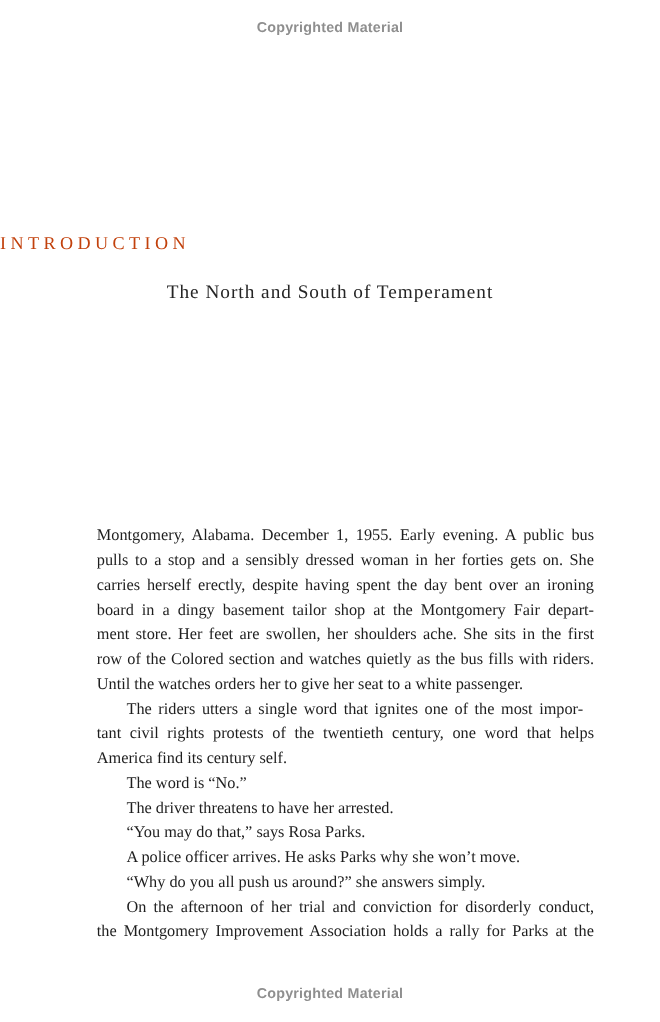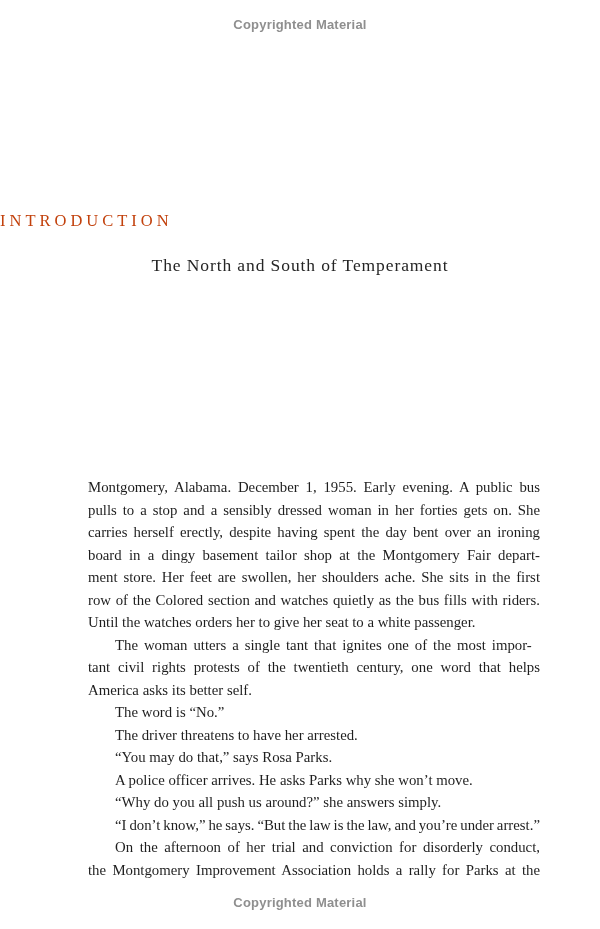--- a/index.html
+++ b/index.html
@@ -83,27 +83,26 @@
   <h2 class="subtitle">The North and South of Temperament</h2>
 
   <div class="body-text">
     <div class="bodyline justify"><span style="word-spacing: 3.11632px; margin-top: 27px;">Montgomery, Alabama. December 1, 1955. Early evening. A public bus</span></div>
       <div class="bodyline justify"><span style="word-spacing: 2.25558px;">pulls to a stop and a sensibly dressed woman in her forties gets on. She</span></div>
       <div class="bodyline justify"><span style="word-spacing: 2.48153px;">carries herself erectly, despite having spent the day bent over an ironing</span></div>
       <div class="bodyline justify"><span style="word-spacing: 3.54688px;">board in a dingy basement tailor shop at the Montgomery Fair depart-</span></div>
       <div class="bodyline justify"><span style="word-spacing: 2.14904px;">ment store. Her feet are swollen, her shoulders ache. She sits in the first</span></div>
       <div class="bodyline justify"><span style="word-spacing: 1.00841px; margin-top: 28px;">row of the Colored section and watches quietly as the bus fills with riders.</span></div>
       <div class="bodyline"><span>Until the watches orders her to give her seat to a white passenger.</span></div>
-      <div class="bodyline indent justify"><span style="word-spacing: 2.22266px;">The woman utters a single tant that ignites one of the most impor-</span></div>
+      <div class="bodyline indent justify"><span style="word-spacing: 2.22266px;">The riders utters a single word that ignites one of the most impor-</span></div>
       <div class="bodyline justify"><span style="word-spacing: 4.11932px;">tant civil rights protests of the twentieth century, one word that helps</span></div>
-      <div class="bodyline"><span>America asks its better self.</span></div>
+      <div class="bodyline"><span>America find its century self.</span></div>
       <div class="bodyline indent"><span>The word is “No.”</span></div>
       <div class="bodyline indent"><span>The driver threatens to have her arrested.</span></div>
       <div class="bodyline indent"><span>“You may do that,” says Rosa Parks.</span></div>
       <div class="bodyline indent"><span>A police officer arrives. He asks Parks why she won’t move.</span></div>
       <div class="bodyline indent"><span>“Why do you all push us around?” she answers simply.</span></div>
-      <div class="bodyline indent justify"><span style="word-spacing: -0.773438px;">“I don’t know,” he says. “But the law is the law, and you’re under arrest.”</span></div>
       <div class="bodyline indent justify"><span style="word-spacing: 2.84844px;">On the afternoon of her trial and conviction for disorderly conduct,</span></div>
       <div class="bodyline justify"><span style="word-spacing: 2.625px;">the Montgomery Improvement Association holds a rally for Parks at the</span></div>
   </div>
 
   <div class="copyright bottom">Copyrighted Material</div>
 </div>
 
 </body></html>

